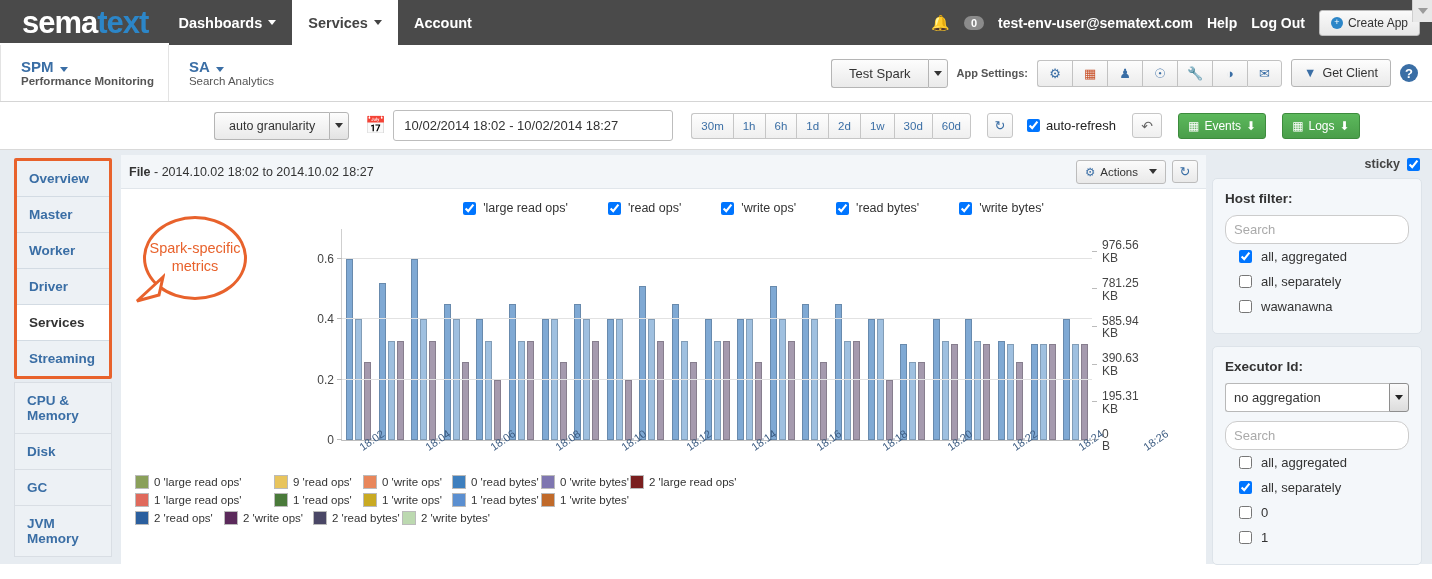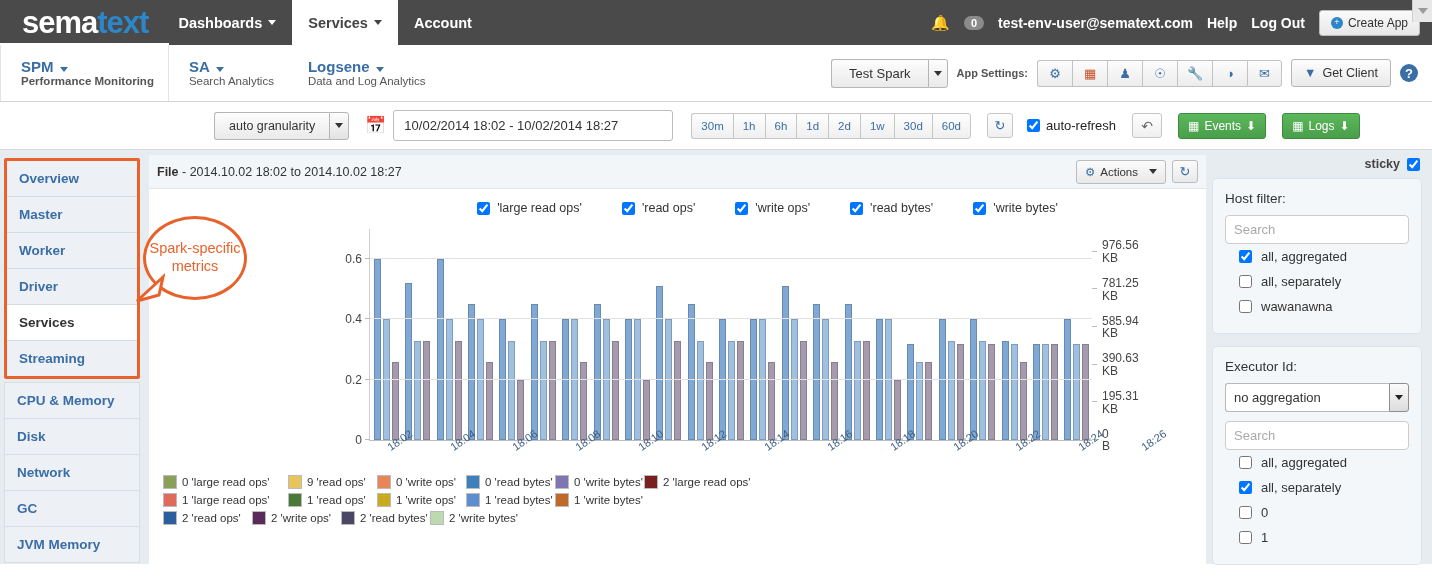--- a/index.html
+++ b/index.html
@@ -76,21 +76,21 @@
   .refbtn{background:linear-gradient(#fefefe,#efefef);border:1px solid #c6c6c6;border-radius:3px;
     width:26px;height:25px;display:flex;align-items:center;justify-content:center;color:#3a6ea5;font-size:13px;margin-left:8px;}
   .archeck{display:flex;align-items:center;gap:6px;margin-left:6px;font-size:13px;color:#222;}
   .undo{background:linear-gradient(#fefefe,#efefef);border:1px solid #c6c6c6;border-radius:3px;width:30px;height:25px;
     display:flex;align-items:center;justify-content:center;color:#666;font-size:14px;margin-left:8px;}
   .grnbtn{background:linear-gradient(#5cb85c,#4a9e4a);border:1px solid #3d8b3d;border-radius:3px;color:#fff;
     font-size:12px;padding:5px 9px;display:flex;align-items:center;gap:5px;margin-left:8px;}
 
   
   .main{display:flex;height:414px;background:#e7ecf1;}
-  .sidebar{width:140px;padding-left:4px;padding-top:8px;flex:0 0 auto;}
+  .sidebar{width:112px;padding-left:14px;padding-top:8px;flex:0 0 auto;}
   .navbox{border:3px solid #e8622c;border-radius:2px;}
   .navitem{background:#edf1f5;border-bottom:1px solid #d3dbe3;padding:10px 12px;font-size:13.5px;font-weight:bold;color:#3a6ea5;}
   .navitem.active{background:#fff;color:#333;}
   .navitem.last{border-bottom:none;}
   .navlower .navitem{margin-top:0;border:1px solid #d9dee4;border-top:none;}
   .navlower .navitem:first-child{border-top:1px solid #d9dee4;margin-top:3px;}
 
   
   .callout{position:absolute;left:143px;top:216px;width:104px;height:84px;border:3px solid #e8622c;border-radius:50%;
     background:#fff;color:#e8622c;font-size:14.5px;text-align:center;line-height:1.22;display:flex;align-items:center;
@@ -120,30 +120,30 @@
   .tick{position:absolute;left:-5px;width:5px;height:1px;background:#bbb;}
   .rtick{position:absolute;right:-5px;width:5px;height:1px;background:#bbb;}
   .bars{position:absolute;left:0;right:0;bottom:0;top:0;}
   .bar{position:absolute;bottom:0;width:7px;border:1px solid rgba(0,0,0,0.18);}
   .baseline{position:absolute;bottom:0;height:4px;background:#5a3a63;}
   .xlab{position:absolute;top:4px;font-size:11px;color:#3a5a80;transform:rotate(-35deg);transform-origin:left top;white-space:nowrap;}
   .xaxiswrap{position:absolute;left:212px;right:106px;bottom:4px;height:28px;}
 
   .legend{padding:4px 0 0 14px;display:flex;flex-wrap:wrap;width:760px;}
   .lgitem{display:flex;align-items:center;gap:5px;font-size:11.5px;color:#333;width:89px;margin-bottom:4px;}
-  .lgitem.wide{width:125px;}
+  .lgitem.wide{width:139px;}
   .sw{width:14px;height:14px;border:1px solid #bbb;flex:0 0 auto;}
 
   
   .rightcol{width:226px;flex:0 0 auto;padding:0 10px 0 6px;}
   .sticky{display:flex;align-items:center;justify-content:flex-end;gap:7px;font-size:12.5px;font-weight:bold;color:#444;
     height:28px;padding-right:2px;}
   .fbox{background:#f4f7fa;border:1px solid #dde3e9;border-radius:5px;padding:12px 12px 14px 12px;margin-bottom:12px;}
-  .fbox h4{margin:0 0 9px 0;font-size:13.5px;color:#333;font-weight:normal;}
-  .searchin{width:100%;border:1px solid #ccc;border-radius:4px;padding:6px 8px;font-size:13px;color:#333;background:#fff;}
+  .fbox h4{margin:0 0 9px 0;font-size:13.5px;color:#333;font-weight:bold;}
+  .searchin{width:100%;border:1px solid #ccc;border-radius:12px;padding:6px 8px;font-size:13px;color:#333;background:#fff;}
   .searchin::placeholder{color:#aaa;}
   .selwrap{display:flex;margin-bottom:9px;}
   .selwrap .val{flex:1;background:#fff;border:1px solid #b8b8b8;border-right:none;border-radius:3px 0 0 3px;padding:6px 8px;font-size:13px;}
   .selwrap .arw{background:linear-gradient(#fbfbfb,#dcdcdc);border:1px solid #8e8e8e;border-radius:0 3px 3px 0;width:20px;
     display:flex;align-items:center;justify-content:center;}
   .selwrap .arw i{border-left:4px solid transparent;border-right:4px solid transparent;border-top:5px solid #222;display:block;}
   .optrow{display:flex;align-items:center;gap:9px;padding:5px 0 5px 14px;font-size:13px;color:#333;}
 </style>
 </head>
 <body>
@@ -182,24 +182,20 @@
 
 <div class="subbar">
   <div class="apptab active">
     <div class="t1"><span>SPM</span><i class="caret"></i></div>
     <div class="t2">Performance Monitoring</div>
   </div>
   <div class="apptab plain">
     <div class="t1"><span>SA</span><i class="caret"></i></div>
     <div class="t2">Search Analytics</div>
   </div>
-  <div class="apptab plain">
-    <div class="t1"><span>Logsene</span><i class="caret"></i></div>
-    <div class="t2">Data and Log Analytics</div>
-  </div>
 
   <div class="sub-right">
     <div class="appsel">
       <div class="val">Test Spark</div>
       <div class="arw">
           <i></i>
         </div>
     </div>
     <span class="asl">App Settings:</span>
     <div class="icongroup">
@@ -265,21 +261,20 @@
       <div class="navitem">Overview</div>
       <div class="navitem">Master</div>
       <div class="navitem">Worker</div>
       <div class="navitem">Driver</div>
       <div class="navitem active">Services</div>
       <div class="navitem last">Streaming</div>
     </div>
     <div class="navlower">
       <div class="navitem">CPU &amp; Memory</div>
       <div class="navitem">Disk</div>
-      <div class="navitem">Network</div>
       <div class="navitem">GC</div>
       <div class="navitem">JVM Memory</div>
     </div>
   </div>
 
   <div class="callout">
     <span>Spark-specific metrics</span>
     <svg class="tail" viewBox="0 0 30 30">
       <path d="M28 4 L2 28 L24 22 Z" fill="#fff" stroke="#e8622c" stroke-width="3"></path>
     </svg>

